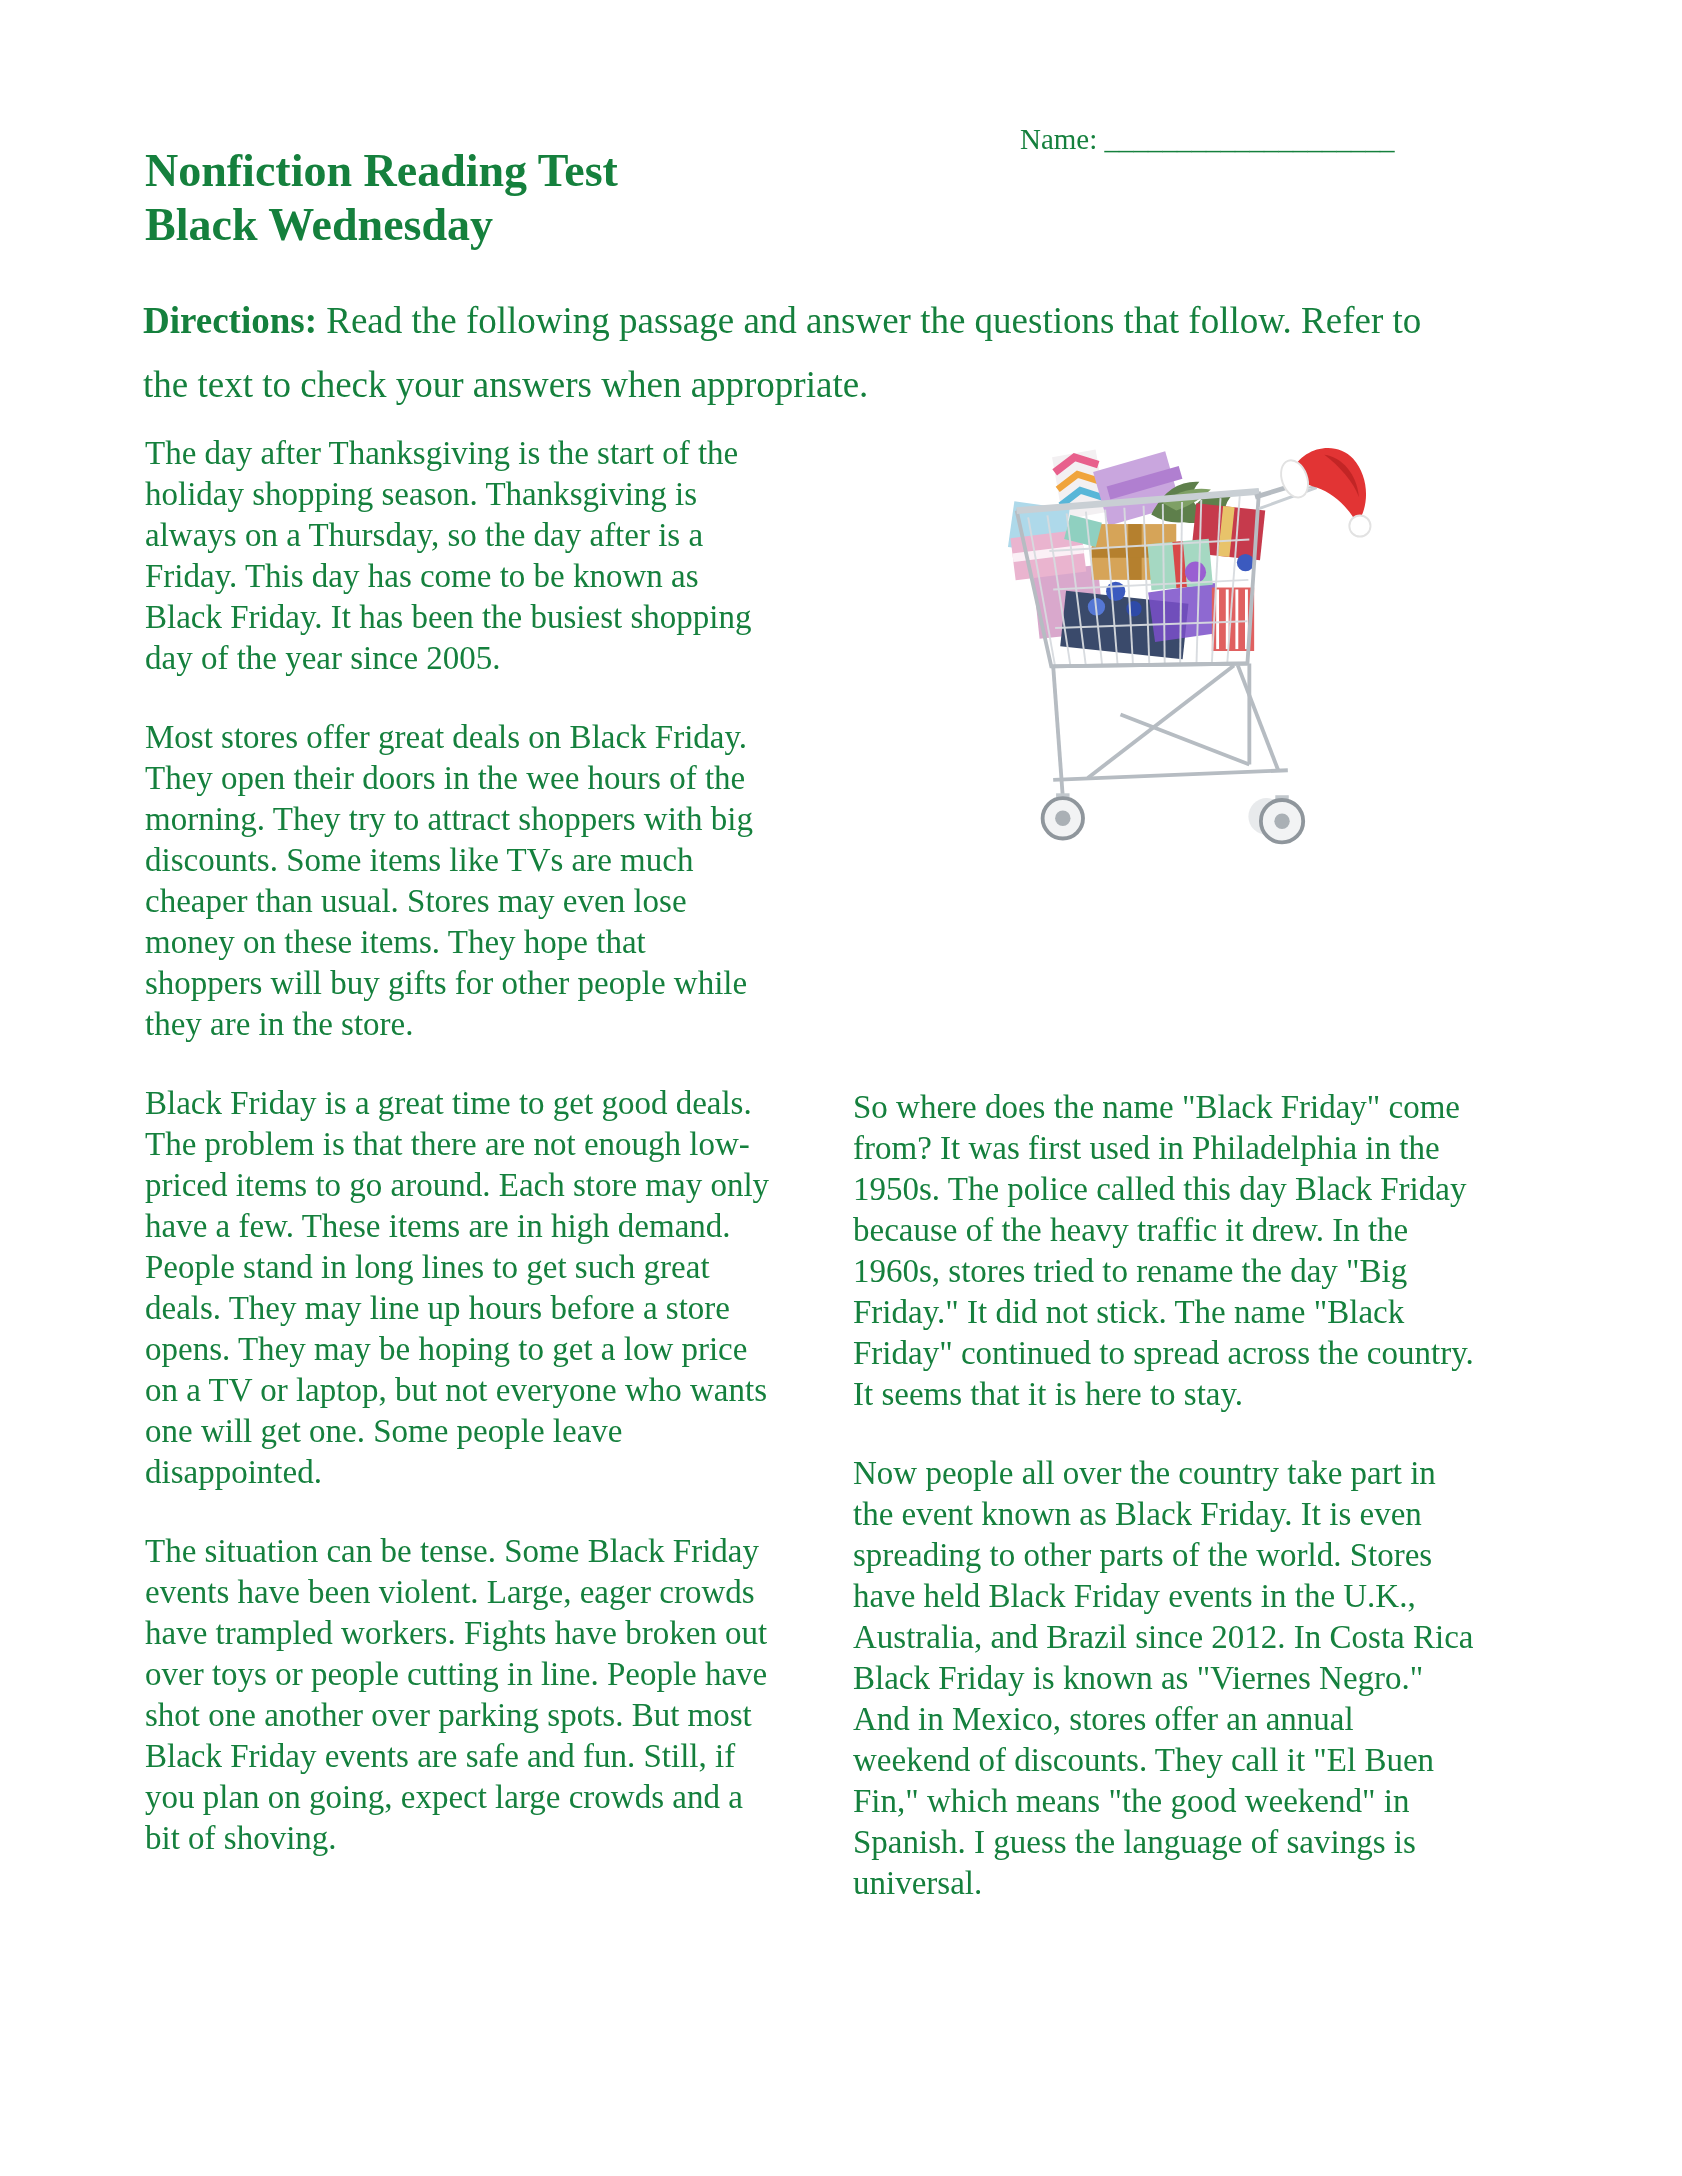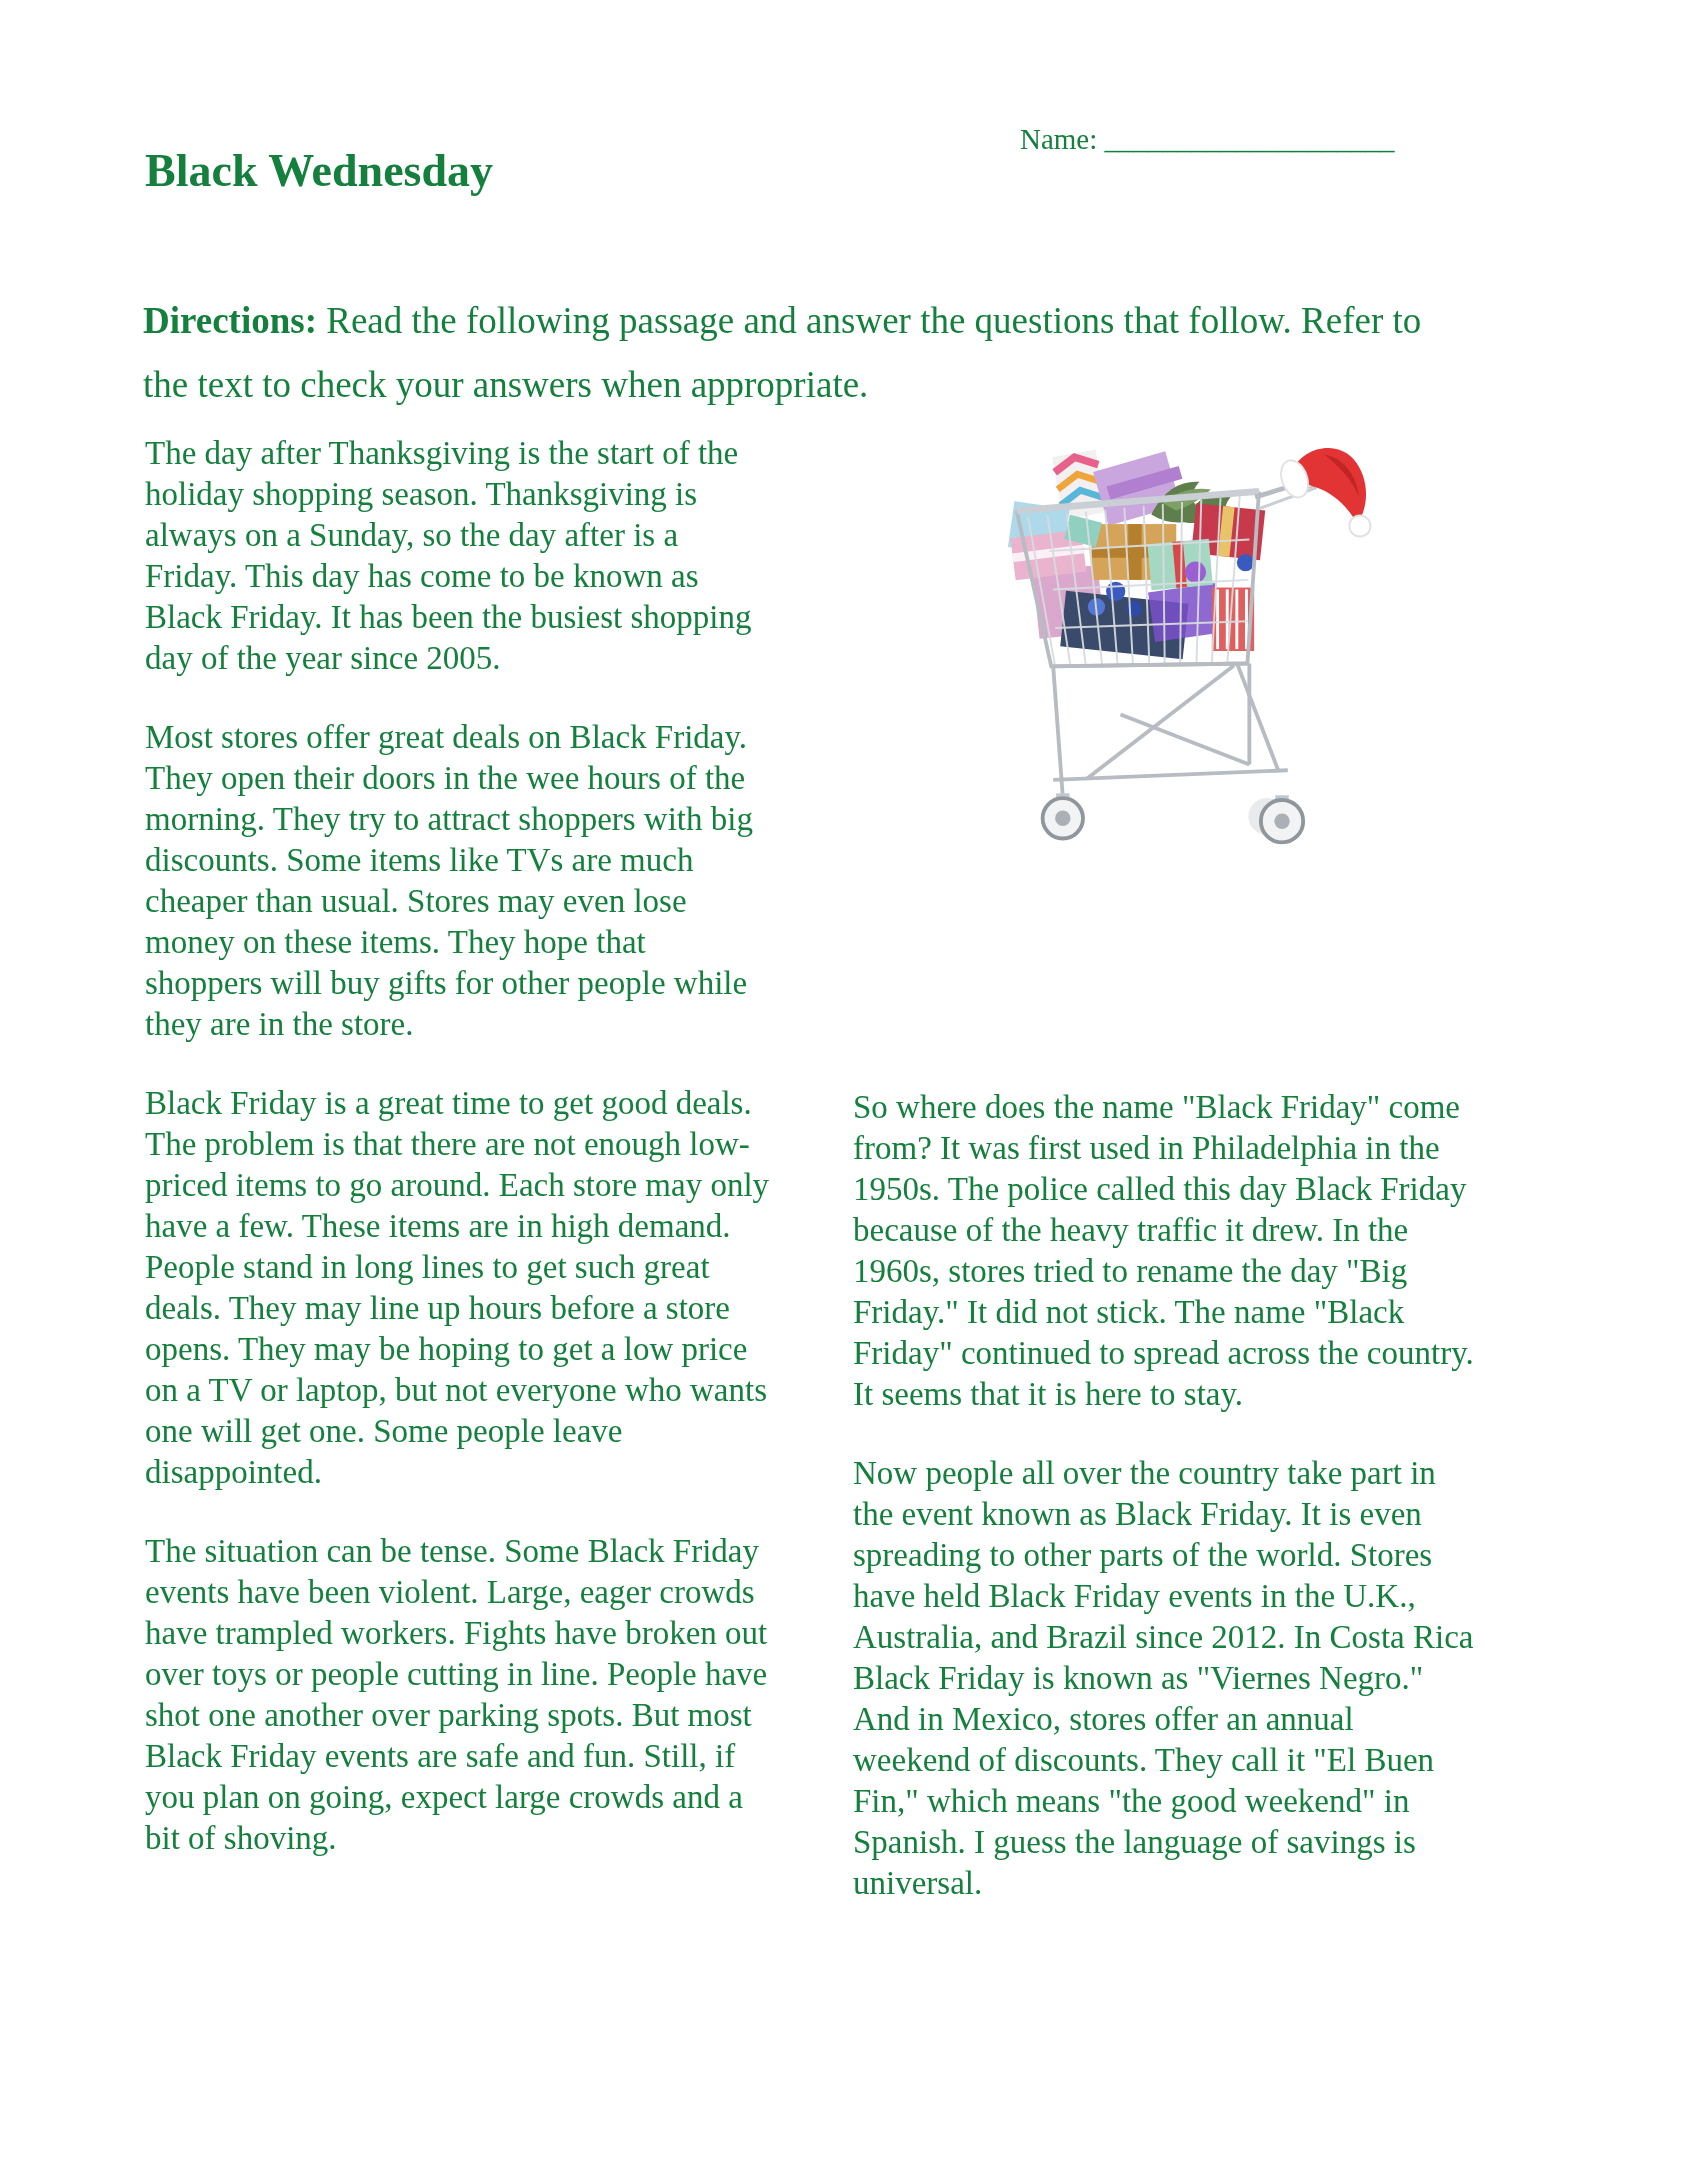--- a/index.html
+++ b/index.html
@@ -39,20 +39,21 @@
   }
 </style>
 </head>
 <body>
 
 <div class="page">
 
   <div class="name-row"><span>Name: </span><span>____________________</span></div>
 
   <h1 class="title">
+    <span>Nonfiction Reading Test</span>
     <span>Black Wednesday</span>
   </h1>
 
   <p class="directions"><strong>Directions:</strong><span> Read the following passage and answer the questions that follow. Refer to
 the text to check your answers when appropriate.</span></p>
 
   <svg class="cart" viewBox="0 0 392 442" aria-hidden="true">
 
     <g>
 
@@ -155,21 +156,21 @@
       <circle cx="58" cy="408" r="8" fill="#aab0b5"></circle>
       <rect x="279" y="384" width="14" height="16" fill="#c2c8cd"></rect>
       <circle cx="286" cy="411" r="22" fill="#f2f3f4" stroke="#8f969c" stroke-width="4"></circle>
       <circle cx="286" cy="411" r="8" fill="#aab0b5"></circle>
     </g>
   </svg>
 
   <div class="col col-left">
     <p class="para">The day after Thanksgiving is the start of the
 holiday shopping season. Thanksgiving is
-always on a Sunday, so the day after is a
+always on a Thursday, so the day after is a
 Friday. This day has come to be known as
 Black Friday. It has been the busiest shopping
 day of the year since 2005.</p>
     <p class="para">Most stores offer great deals on Black Friday.
 They open their doors in the wee hours of the
 morning. They try to attract shoppers with big
 discounts. Some items like TVs are much
 cheaper than usual. Stores may even lose
 money on these items. They hope that
 shoppers will buy gifts for other people while

